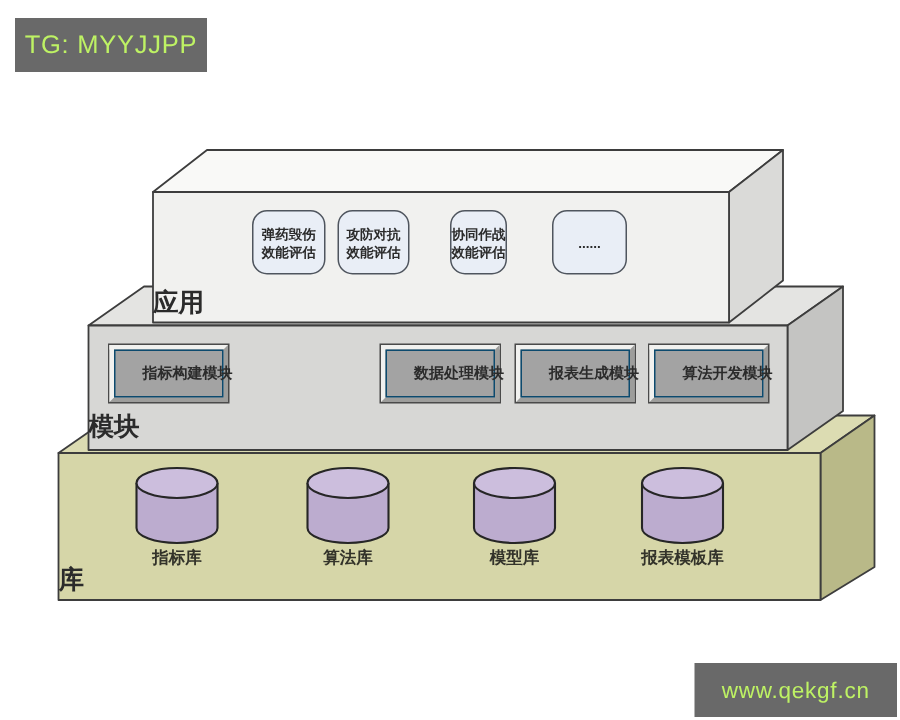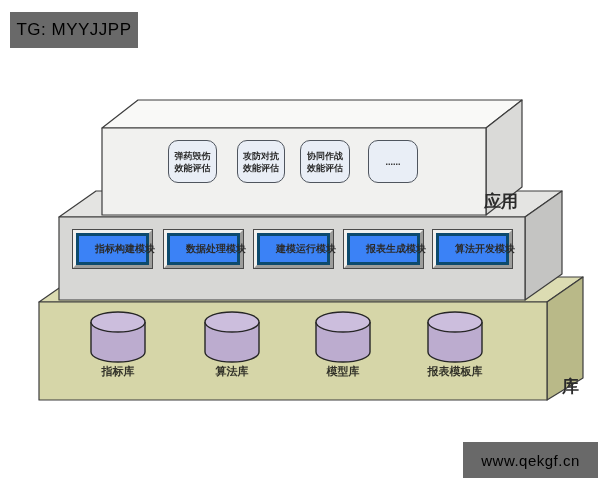--- a/index.html
+++ b/index.html
@@ -3,31 +3,30 @@
 <meta charset="utf-8">
 <style>
   html,body{margin:0;padding:0;background:#ffffff;}
   #stage{
     position:relative;width:600px;height:480px;overflow:hidden;
     background:#ffffff;
     font-family:"Liberation Sans","DejaVu Sans",sans-serif;
     color:#2b2b2b;
   }
   .badge{
-    position:absolute;background:#696969;color:#000000;
+    position:absolute;background:#696969;color:#bef264;
     display:flex;align-items:center;justify-content:center;
     letter-spacing:.5px;
   }
   .badge.tg{left:10px;top:12px;width:128px;height:36px;font-size:17px;}
   .badge.site{left:463px;top:442px;width:135px;height:36px;font-size:15px;}
   svg.scene{position:absolute;left:0;top:0;}
   .layer-label{
-    position:absolute;text-align:right;font-size:17px;font-weight:600;color:#2b2b2b;
+    position:absolute;text-align:left;font-size:17px;font-weight:600;color:#2b2b2b;
     line-height:20px;
-    padding-left:32px;
   }
   #lbl-app{left:102px;width:384px;top:192px;}
   #lbl-mod{left:59px;width:544px;top:275px;}
   #lbl-lib{left:39px;width:508px;top:377px;}
   .app-box{
     position:absolute;top:140px;height:43px;box-sizing:border-box;
     background:#e9eef6;border:1.5px solid #4f555e;border-radius:10px;
     display:flex;flex-direction:column;align-items:center;justify-content:center;
     font-size:9px;font-weight:600;line-height:12px;color:#2b2b2b;white-space:nowrap;
   }
@@ -35,21 +34,21 @@
     position:absolute;top:229px;width:81px;height:40px;box-sizing:border-box;
     border:1px solid #4a4a4a;background:#cfcfcd;
   }
   .mod-bevel{
     width:100%;height:100%;box-sizing:border-box;
     border-style:solid;border-width:3px;
     border-color:#f1f1ef #9d9d9b #9d9d9b #f1f1ef;
   }
   .mod-inner{
     width:100%;height:100%;box-sizing:border-box;
-    border:3px solid #0c4a6e;background:#3b82f6;
+    border:1px solid #0c4a6e;background:#a3a3a3;
     display:flex;align-items:center;justify-content:center;
     font-size:10px;font-weight:600;color:#2b2b2b;white-space:nowrap;padding-left:25px;
   }
   .cyl-label{
     position:absolute;top:364px;width:90px;text-align:center;
     font-size:11px;font-weight:600;color:#33332a;
   }
 </style>
 </head>
 <body>
@@ -91,48 +90,43 @@
         <path d="M428,322 L428,352 A27,10 0 0 0 482,352 L482,322" fill="#bcaccf"></path>
         <ellipse cx="455" cy="322" rx="27" ry="10" fill="#ccbedd"></ellipse>
       </g>
     </g>
   </svg>
 
   <div class="app-box" style="left:168px;width:49px;">
     <span>弹药毁伤</span>
     <span>效能评估</span>
   </div>
-  <div class="app-box" style="left:237px;width:48px;">
+  <div class="app-box" style="left:225px;width:48px;">
     <span>攻防对抗</span>
     <span>效能评估</span>
   </div>
-  <div class="app-box" style="left:300px;width:50px;">
+  <div class="app-box" style="left:300px;width:38px;">
     <span>协同作战</span>
     <span>效能评估</span>
   </div>
   <div class="app-box" style="left:368px;width:50px;">
     <span>......</span>
     <span></span>
   </div>
 
   <div class="layer-label" id="lbl-app">应用</div>
 
   <div class="mod" style="left:72px;">
     <div class="mod-bevel">
       <div class="mod-inner">指标构建模块</div>
     </div>
   </div>
-  <div class="mod" style="left:163px;">
+  <div class="mod" style="left:253px;">
     <div class="mod-bevel">
       <div class="mod-inner">数据处理模块</div>
-    </div>
-  </div>
-  <div class="mod" style="left:253px;">
-    <div class="mod-bevel">
-      <div class="mod-inner">建模运行模块</div>
     </div>
   </div>
   <div class="mod" style="left:343px;">
     <div class="mod-bevel">
       <div class="mod-inner">报表生成模块</div>
     </div>
   </div>
   <div class="mod" style="left:432px;">
     <div class="mod-bevel">
       <div class="mod-inner">算法开发模块</div>

